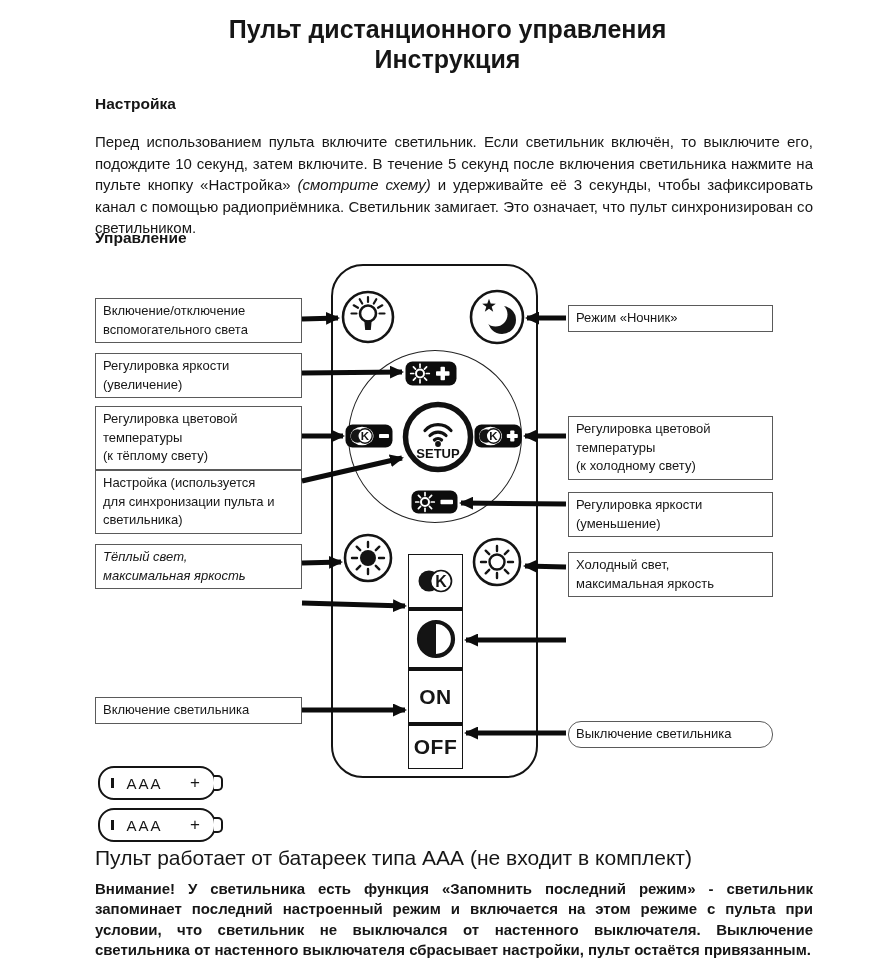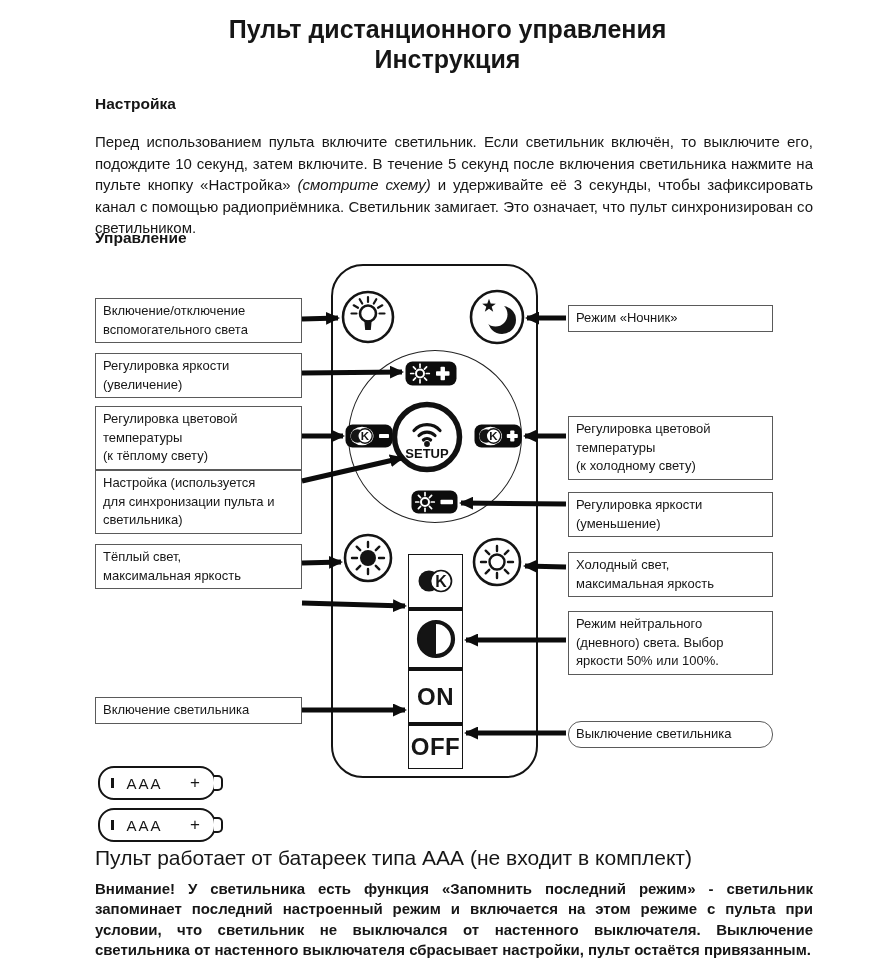--- a/index.html
+++ b/index.html
@@ -30,21 +30,21 @@
   .strip{
     left:408px;top:554px;width:55px;height:215px;box-sizing:border-box;
     border:1.7px solid #141414;background:#fff;display:flex;flex-direction:column;
   }
   .strip .cell{box-sizing:border-box;display:flex;align-items:center;justify-content:center;}
   .strip .cell + .cell{border-top:4.5px solid #111;}
   .cell-k{height:53px;}
   .cell-half{height:60px;}
   .cell-on{height:56px;}
   .cell-off{height:46px;}
-  .onoff{font-weight:bold;font-size:24px;letter-spacing:0.5px;}
+  .onoff{font-weight:bold;font-size:21px;letter-spacing:0.5px;}
   .battery{
     left:98px;width:118px;height:34px;box-sizing:border-box;background:#fff;
     border:2.5px solid #141414;border-radius:16px;display:flex;align-items:center;
   }
   .battery .tick{width:2.6px;height:10px;background:#141414;margin-left:11px;}
   .battery .aaa{font-size:15px;margin-left:13px;letter-spacing:2px;}
   .battery .plus{font-size:17px;margin-left:auto;margin-right:14px;font-weight:normal;}
   .battery .nub{
     position:absolute;right:-9px;top:7px;width:9px;height:16px;background:#fff;
     border:2.4px solid #141414;border-left:none;border-radius:0 5px 5px 0;box-sizing:border-box;
@@ -120,21 +120,21 @@
     <svg width="48" height="24" viewBox="0 0 48 24">
       <rect x="0.5" y="0.5" width="47" height="23" rx="7" fill="#0c0c0c"></rect>
       <ellipse cx="17" cy="12" rx="11.5" ry="9.3" fill="#fff"></ellipse>
       <circle cx="12.5" cy="12" r="6.8" fill="#141414"></circle>
       <circle cx="20" cy="12" r="7.2" fill="#fff" stroke="#141414" stroke-width="1.4"></circle>
       <text x="20" y="16.2" font-size="11.5" font-weight="bold" fill="#141414" text-anchor="middle">K</text>
       <rect x="34" y="9.9" width="10" height="4.2" rx="0.8" fill="#fff"></rect>
     </svg>
   </div>
 
-  <div class="abs" style="left:390px;top:400px;">
+  <div class="abs" style="left:401px;top:400px;">
     <svg width="74" height="74" viewBox="0 0 74 74">
       <circle cx="37" cy="37" r="32.5" fill="#fff" stroke="#111" stroke-width="5.5"></circle>
       <g fill="none" stroke="#111" stroke-width="3.2" stroke-linecap="round">
         <path d="M24,30.5 A17.5,17.5 0 0 1 50,30.5"></path>
         <path d="M29,35.5 A11,11 0 0 1 45,35.5"></path>
         <path d="M33.4,40 A5.2,5.2 0 0 1 40.6,40"></path>
       </g>
       <circle cx="37" cy="44" r="2.9" fill="#111"></circle>
       <text x="37" y="57.5" font-size="13" font-weight="bold" fill="#111" text-anchor="middle">SETUP</text>
     </svg>
@@ -229,35 +229,32 @@
   <div class="abs callout left" style="top:298px;">Включение/отключение
 вспомогательного света</div>
   <div class="abs callout left" style="top:353px;">Регулировка яркости
 (увеличение)</div>
   <div class="abs callout left" style="top:406px;">Регулировка цветовой
 температуры
 (к тёплому свету)</div>
   <div class="abs callout left" style="top:470px;">Настройка (используется
 для синхронизации пульта и
 светильника)</div>
-  <div class="abs callout left" style="top:544px;">Тёплый свет,
+  <div class="abs callout left" style="top:544px;font-style:italic;">Тёплый свет,
 максимальная яркость</div>
   <div class="abs callout left" style="top:697px;">Включение светильника</div>
 
   <div class="abs callout right" style="top:305px;">Режим «Ночник»</div>
   <div class="abs callout right" style="top:416px;">Регулировка цветовой
 температуры
 (к холодному свету)</div>
   <div class="abs callout right" style="top:492px;">Регулировка яркости
 (уменьшение)</div>
   <div class="abs callout right" style="top:552px;">Холодный свет,
 максимальная яркость</div>
-  <div class="abs callout right" style="top:611px;">Режим нейтрального
-(дневного) света. Выбор
-яркости 50% или 100%.</div>
   <div class="abs callout right" style="top:721px;border-radius:13px;">Выключение светильника</div>
 
   <svg class="abs" style="left:0;top:0;pointer-events:none;" width="895" height="970" viewBox="0 0 895 970">
     <defs>
       <marker id="ah" markerUnits="userSpaceOnUse" markerWidth="15" markerHeight="13" refX="12" refY="6.5" orient="auto">
         <path d="M0,0 L14,6.5 L0,13 Z" fill="#0c0c0c"></path>
       </marker>
     </defs>
     <g stroke="#0c0c0c" stroke-width="5">
       <line x1="302" y1="319" x2="338" y2="318" marker-end="url(#ah)"></line>

